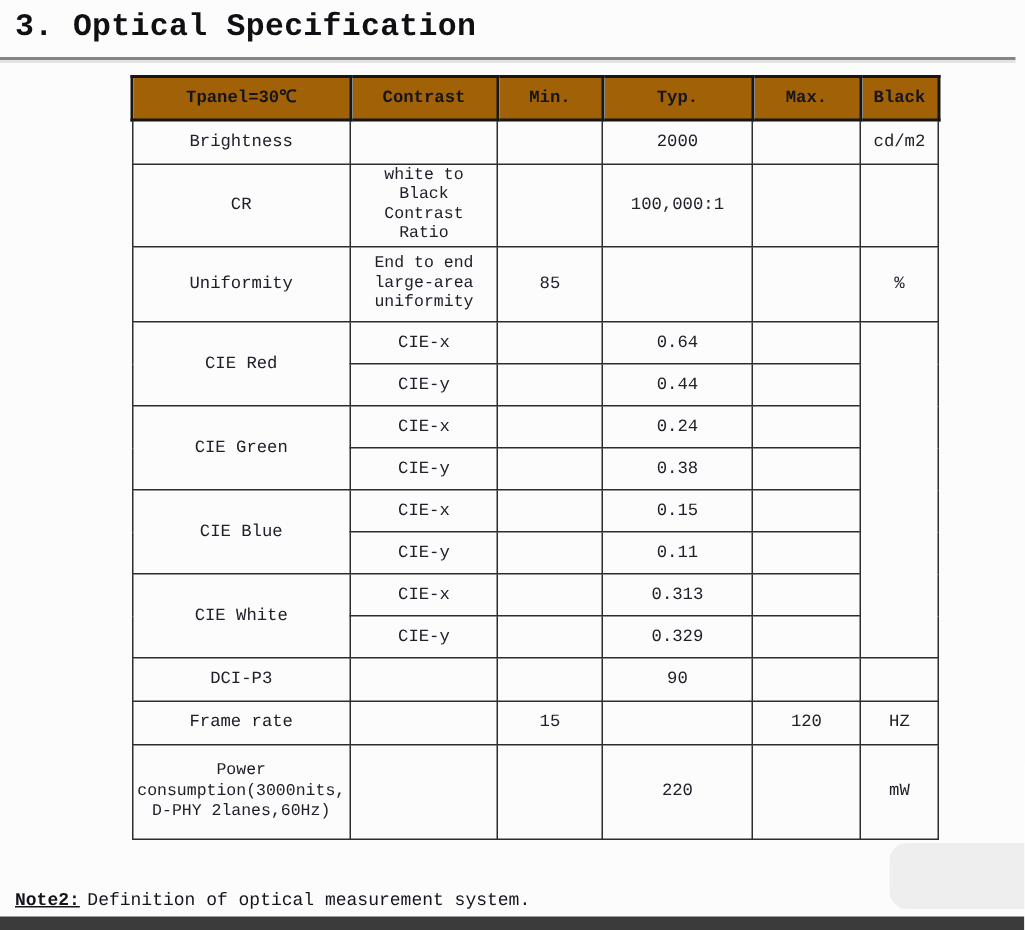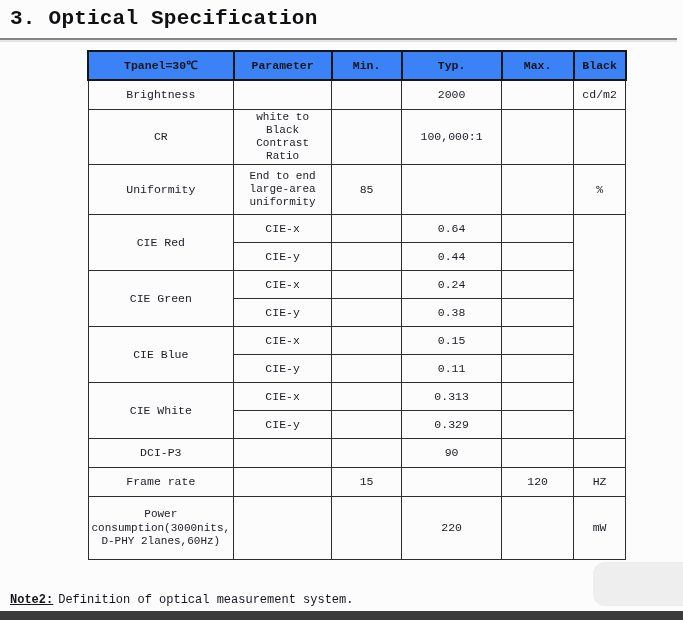--- a/index.html
+++ b/index.html
@@ -20,21 +20,21 @@
   table.spec {
     position:absolute; left:87px; top:50px;
     border-collapse:collapse; table-layout:fixed;
     font-size:11.5px; color:#20202a;
   }
   .spec td, .spec th {
     border:1px solid #2d2d2d; text-align:center; vertical-align:middle;
     padding:1px 3px; overflow:hidden; word-wrap:break-word; line-height:1.2;
   }
   .spec th {
-    background:#3b82f6; border:2px solid #161616;
+    background:#a16207; border:2px solid #161616;
     font-weight:bold; font-size:11.5px; color:#15151a;
   }
   .h29 { height:29px; } .h30 { height:30px; } .h50 { height:50px;padding-left:28px; }
   .h28 { height:28px; } .h63 { height:63px; }
   .small-wrap { font-size:11px; line-height:1.18; }
   .note { position:absolute; left:10px; font-size:12px; color:#14141d; white-space:nowrap; }
   .note .nlabel { font-weight:bold; text-decoration:underline; margin-right:5px; }
   .note1 { top:551px; }
   .note2 { top:593px; }
   .bottom-bar {
@@ -61,21 +61,21 @@
       <col style="width:120px">
         <col style="width:98px">
         <col style="width:70px">
       <col style="width:100px">
         <col style="width:72px">
         <col style="width:52px">
     </colgroup>
     <tbody>
         <tr class="h29">
       <th>Tpanel=30℃</th>
-      <th>Parameter</th>
+      <th>Contrast</th>
       <th>Min.</th>
       <th>Typ.</th>
       <th>Max.</th>
       <th>Black</th>
     </tr>
 
     <tr class="h29">
       <td>Brightness</td>
       <td></td>
       <td></td>

